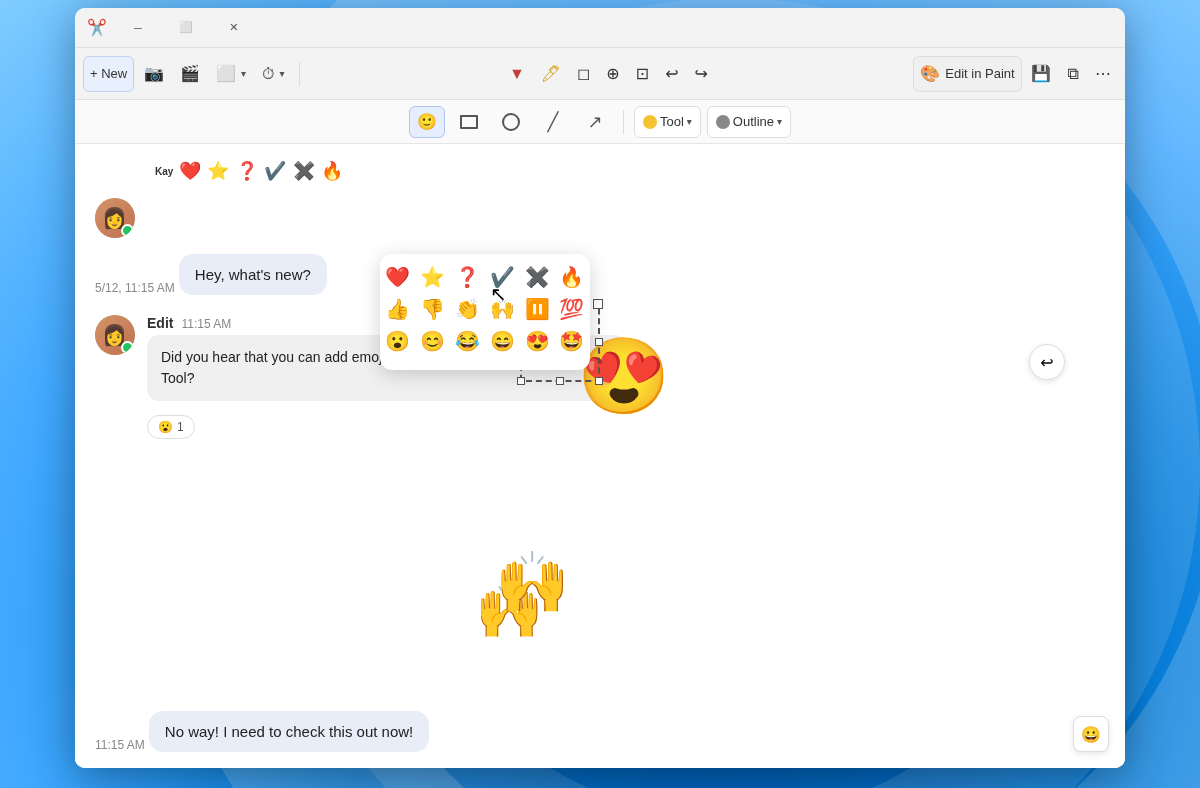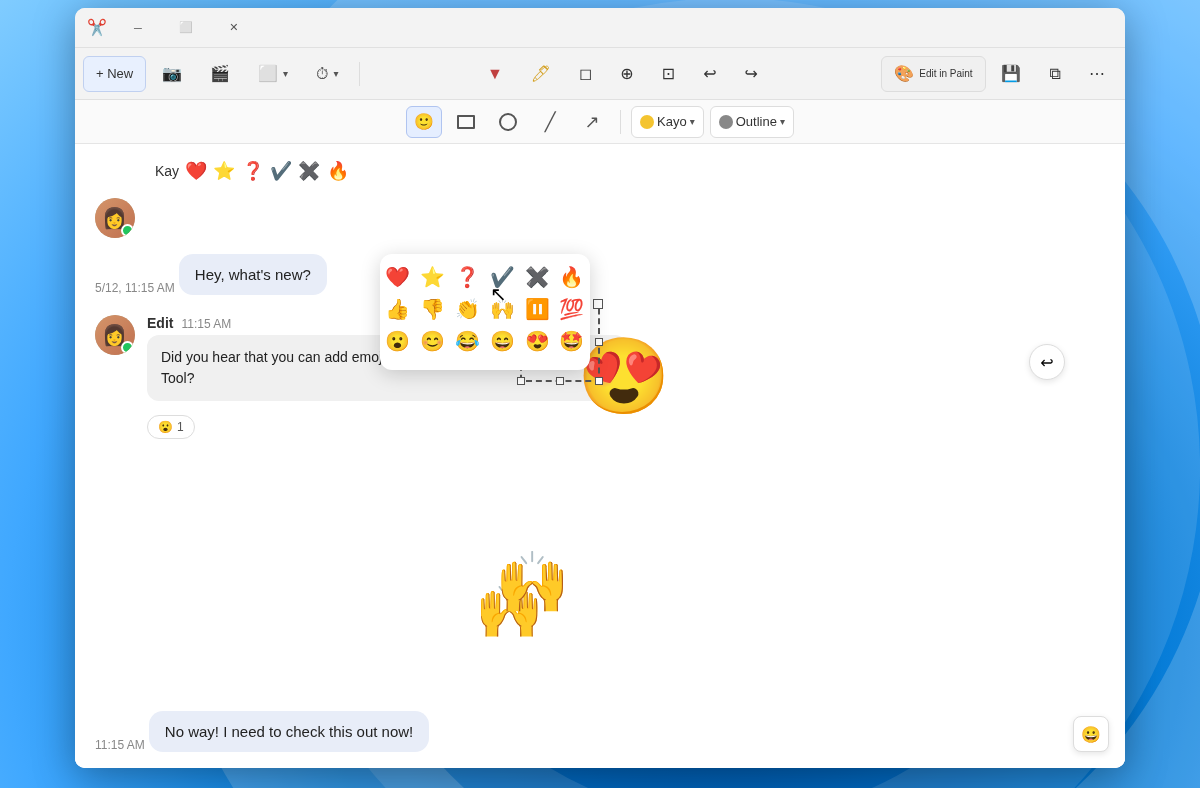--- a/index.html
+++ b/index.html
@@ -106,21 +106,21 @@
       gap: 4px;
       border-bottom: 1px solid #e0e0e0;
       flex-shrink: 0;
     }
     .toolbar-btn {
       height: 36px;
       border: none;
       background: transparent;
       cursor: pointer;
       border-radius: 6px;
-      padding: 0 12px;
+      padding: 0 6px;
       display: flex;
       align-items: center;
       gap: 5px;
       font-size: 13px;
       color: #333;
       white-space: nowrap;
     }
     .toolbar-btn.new-btn {
       background: #e8f0fe;
       border: 1px solid #c0d0f0;
@@ -471,21 +471,21 @@
     <button class="toolbar-btn">
       <span class="toolbar-icon">↩</span>
     </button>
     <button class="toolbar-btn">
       <span class="toolbar-icon">↪</span>
     </button>
     <div class="toolbar-spacer"></div>
 
     <button class="toolbar-btn" style="background:#f0f0f0; border:1px solid #ddd;">
       <span style="font-size:16px">🎨</span>
-      <span style="font-size:10px;">Edit in Paint</span>
+      <span style="font-size:13px;">Edit in Paint</span>
     </button>
     <button class="toolbar-btn">
       <span class="toolbar-icon">💾</span>
     </button>
     <button class="toolbar-btn">
       <span class="toolbar-icon">⧉</span>
     </button>
     <button class="toolbar-btn">
       <span class="toolbar-icon">⋯</span>
     </button>
@@ -503,35 +503,35 @@
     </button>
     <button class="draw-btn">
       <span style="font-size:18px;">╱</span>
     </button>
     <button class="draw-btn">
       <span style="font-size:18px;">↗</span>
     </button>
     <div class="toolbar-separator"></div>
     <div class="draw-dropdown">
       <span class="color-circle" style="background:#f4c430;"></span>
-      <span style="font-size:13px; color:#333;">Kayo</span>
+      <span style="font-size:13px; color:#333;">Tool</span>
       <span style="font-size:10px; color:#555;">▾</span>
     </div>
     <div class="draw-dropdown">
       <span class="color-circle" style="background:#888;"></span>
       <span style="font-size:13px; color:#333;">Outline</span>
       <span style="font-size:10px; color:#555;">▾</span>
     </div>
   </div>
 
   <div class="content">
     <div class="chat-area">
 
       <div class="reaction-row">
-        <span style="font-size:14px; color:#333; font-weight:400;">Kay</span>
+        <span style="font-size:10px; color:#333; font-weight:700;">Kay</span>
         <span style="font-size:18px;">❤️</span>
         <span style="font-size:18px;">⭐</span>
         <span style="font-size:18px; color:#666;">❓</span>
         <span style="font-size:18px; color:#0078d4;">✔️</span>
         <span style="font-size:18px; color:#e00;">✖️</span>
         <span style="font-size:18px;">🔥</span>
       </div>
 
       <div class="message-row">
         <div class="avatar">

